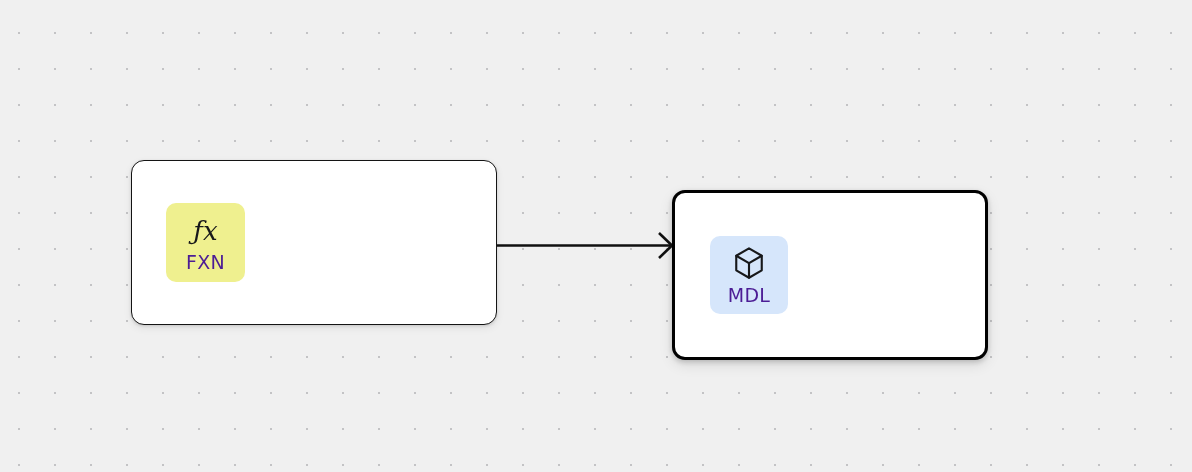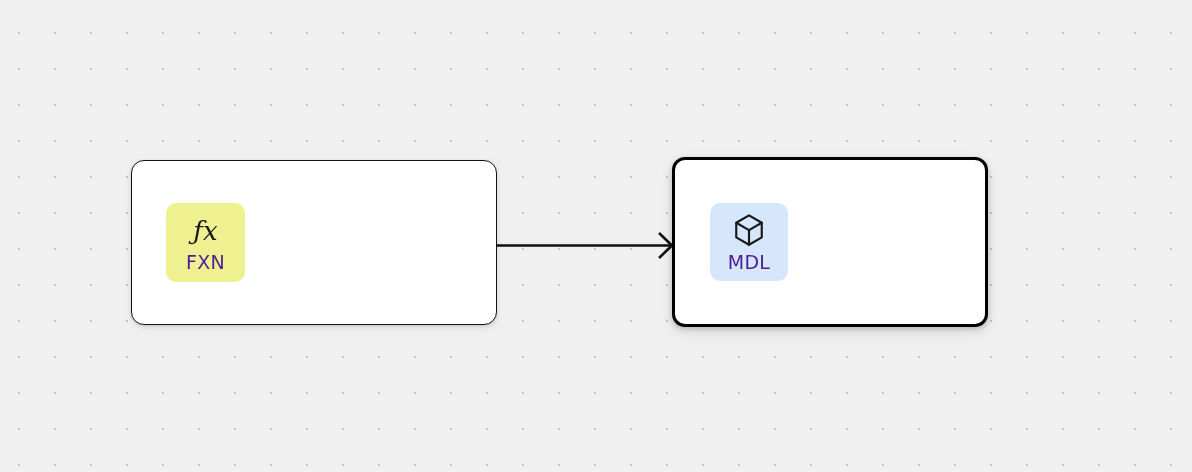--- a/index.html
+++ b/index.html
@@ -55,20 +55,21 @@
   }
 
   .node-default {
     border: 1.6px solid #141414;
     box-shadow: 0 1px 3px rgba(20,20,20,0.14), 0 3px 9px rgba(20,20,20,0.07);
   }
 
   .node-selected {
     border: 3.2px solid #010101;
     box-shadow: 0 2px 5px rgba(20,20,20,0.20), 0 5px 14px rgba(20,20,20,0.10);
+    margin-top: 33px;
   }
 
   .node-badge {
     flex: 0 0 auto;
     border-radius: 10px;
     display: flex;
     flex-direction: column;
     align-items: center;
     justify-content: center;
   }

